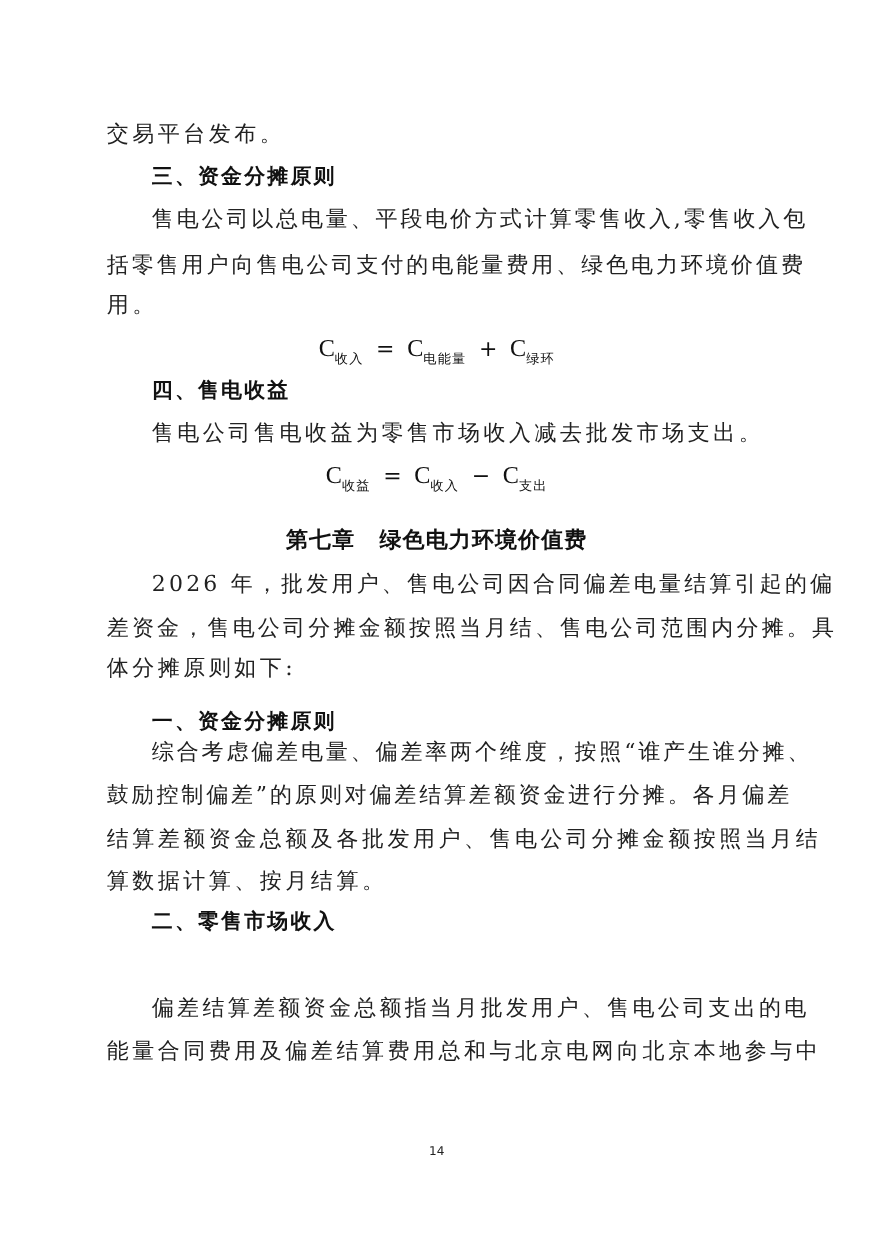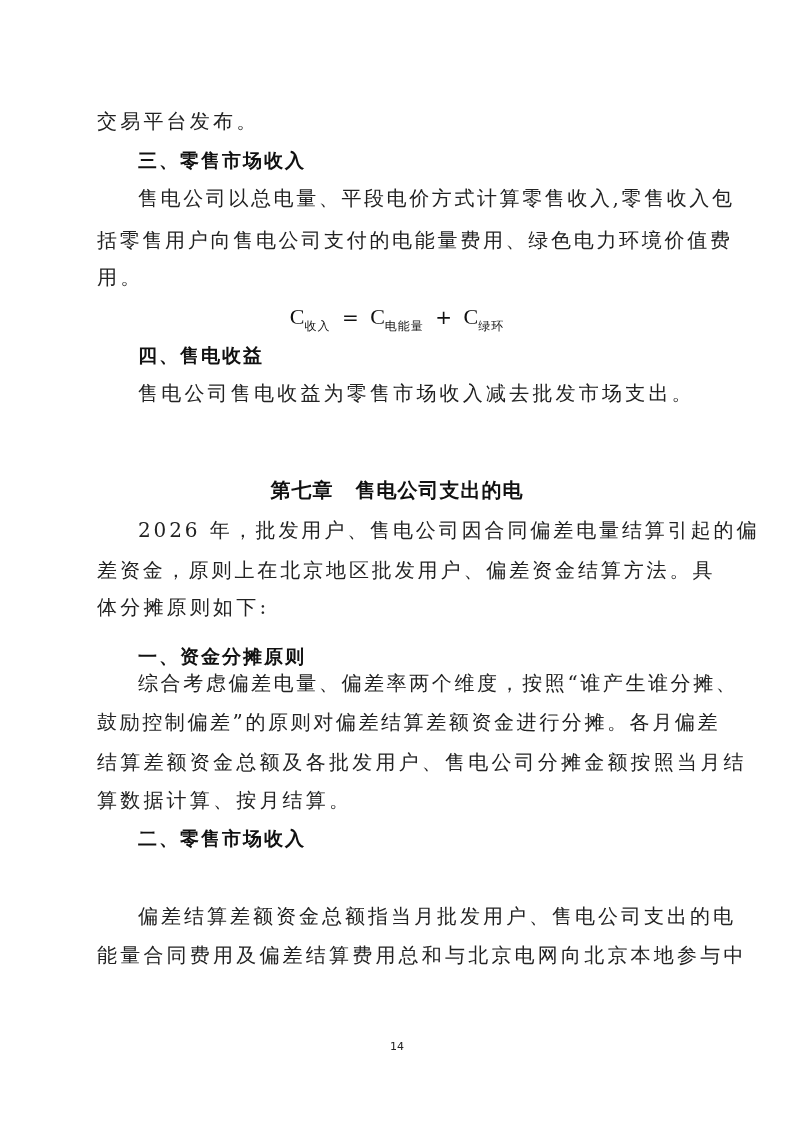--- a/index.html
+++ b/index.html
@@ -91,45 +91,52 @@
       color: #222;
     }
   </style>
 </head>
 <body>
 
 <div class="page">
 
   <div class="line" style="top:108px;">交易平台发布。</div>
 
-  <div class="heading" style="top:147px;">三、零售市场收入</div>
+  <div class="heading" style="top:147px;">三、资金分摊原则</div>
 
   <div class="line indent" style="top:185px; letter-spacing:2.6px;">售电公司以总电量、平段电价方式计算零售收入,零售收入包</div>
   <div class="line" style="top:227px; letter-spacing:2.7px;">括零售用户向售电公司支付的电能量费用、绿色电力环境价值费</div>
   <div class="line" style="top:264px;">用。</div>
 
   <div class="formula" style="top:302px;text-align:center;">
     <span>C</span><span class="sub">收入</span>
     <span class="op">=</span>
     <span>C</span><span class="sub">电能量</span>
     <span class="op">+</span>
     <span>C</span><span class="sub">绿环</span>
   </div>
 
   <div class="heading" style="top:342px;text-align:center;">四、售电收益</div>
 
   <div class="line indent" style="top:380px;">售电公司售电收益为零售市场收入减去批发市场支出。</div>
 
+  <div class="formula" style="top:417px;">
+    <span>C</span><span class="sub">收益</span>
+    <span class="op">=</span>
+    <span>C</span><span class="sub">收入</span>
+    <span class="op">−</span>
+    <span>C</span><span class="sub">支出</span>
+  </div>
 
   <div class="chapter" style="top:476px;">
-    <span>第七章</span><span class="gap"></span><span>售电公司支出的电</span>
+    <span>第七章</span><span class="gap"></span><span>绿色电力环境价值费</span>
   </div>
 
   <div class="line indent" style="top:517px; letter-spacing:2.9px;">2026 年，批发用户、售电公司因合同偏差电量结算引起的偏</div>
-  <div class="line" style="top:557px; letter-spacing:2.9px;">差资金，原则上在北京地区批发用户、偏差资金结算方法。具</div>
+  <div class="line" style="top:557px; letter-spacing:2.9px;">差资金，售电公司分摊金额按照当月结、售电公司范围内分摊。具</div>
   <div class="line" style="top:594px;">体分摊原则如下:</div>
 
   <div class="heading" style="top:643px;">一、资金分摊原则</div>
 
   <div class="line indent" style="top:670px; letter-spacing:2.6px;">综合考虑偏差电量、偏差率两个维度，按照“谁产生谁分摊、</div>
   <div class="line" style="top:709px; letter-spacing:2.6px;">鼓励控制偏差”的原则对偏差结算差额资金进行分摊。各月偏差</div>
   <div class="line" style="top:787px;">算数据计算、按月结算。</div>
   <div class="line" style="top:749px; letter-spacing:3.2px;">结算差额资金总额及各批发用户、售电公司分摊金额按照当月结</div>
 
   <div class="heading" style="top:825px;">二、零售市场收入</div>

